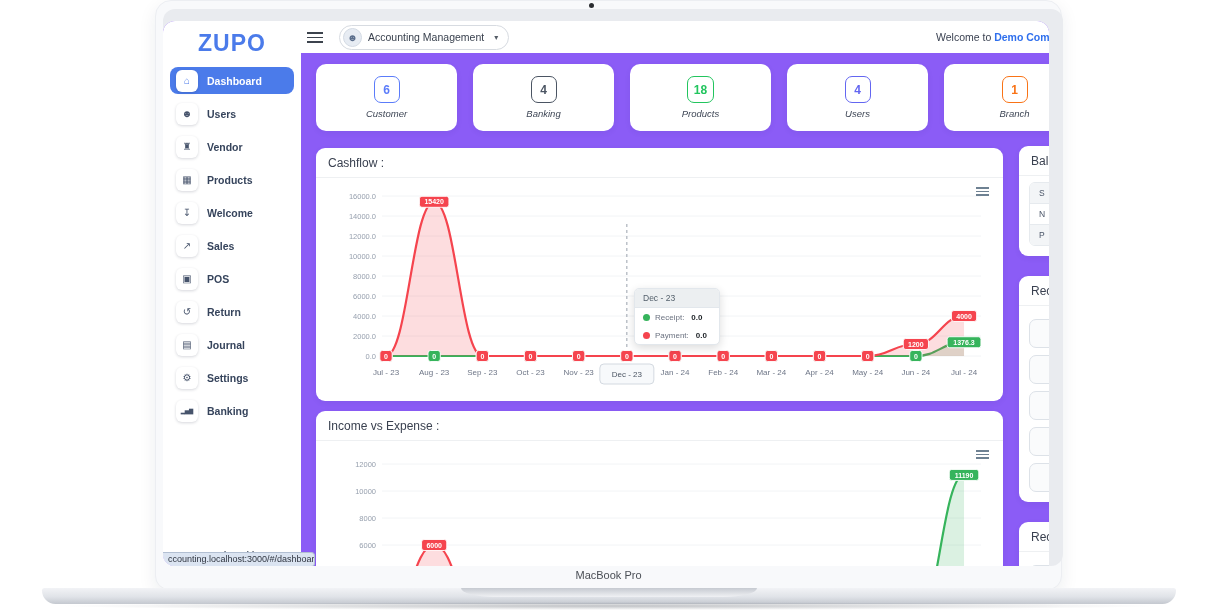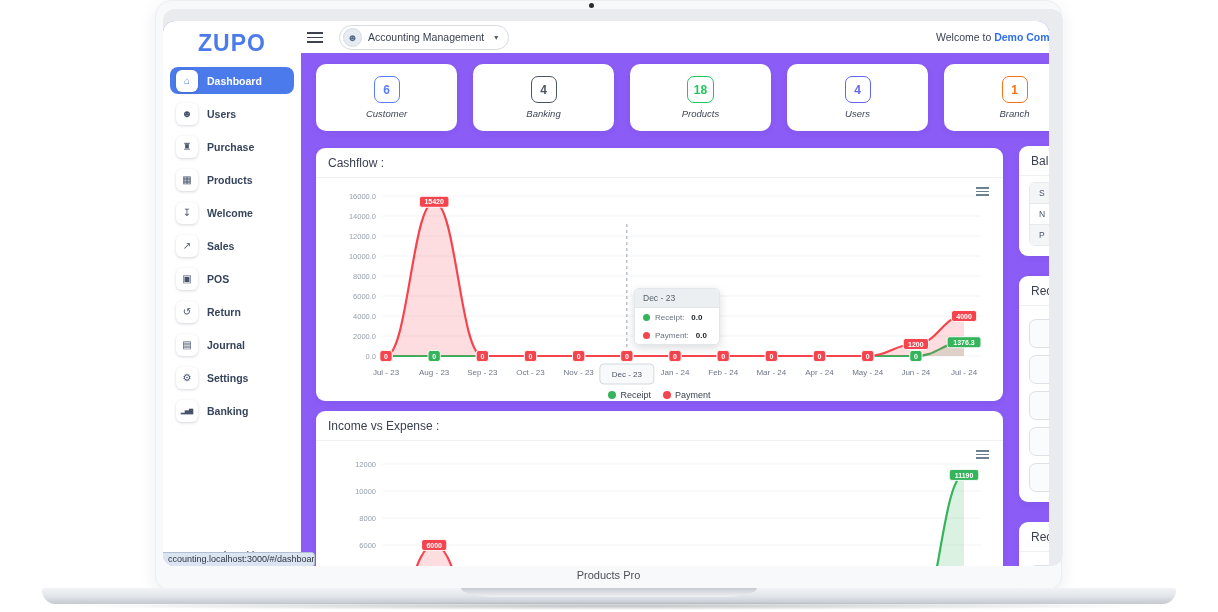--- a/index.html
+++ b/index.html
@@ -123,21 +123,21 @@
               <div class="side-item active">
                 <span class="side-icon">⌂</span>
                 <span class="side-label">Dashboard</span>
               </div>
               <div class="side-item">
                 <span class="side-icon">☻</span>
                 <span class="side-label">Users</span>
               </div>
               <div class="side-item">
                 <span class="side-icon">♜</span>
-                <span class="side-label">Purchase</span>
+                <span class="side-label">Vendor</span>
               </div>
               <div class="side-item">
                 <span class="side-icon">▦</span>
                 <span class="side-label">Products</span>
               </div>
               <div class="side-item">
                 <span class="side-icon">↧</span>
                 <span class="side-label">Welcome</span>
               </div>
               <div class="side-item">
@@ -311,30 +311,20 @@
                         <span class="apex-label">Receipt:</span>
                         <span class="apex-value" style="margin-left: 2px;"> 0.0</span>
                       </div>
                       <div class="apex-row">
                         <span class="apex-dot" style="background: rgb(245, 68, 78);"></span>
                         <span class="apex-label">Payment:</span>
                         <span class="apex-value" style="margin-left: 2px;"> 0.0</span>
                       </div>
                     </div>
                 </div>
-                <div class="chart-legend" id="cashflow-legend">
-                    <div class="legend-item">
-                      <span class="legend-dot" style="background: rgb(54, 180, 92);"></span>
-                      <span>Receipt</span>
-                    </div>
-                    <div class="legend-item">
-                      <span class="legend-dot" style="background: rgb(245, 68, 78);"></span>
-                      <span>Payment</span>
-                    </div>
-                  </div>
               </div>
             </section>
 
             <section class="card chart-card-2">
               <div class="card-header">Income vs Expense :</div>
               <div class="chart-body" id="income-body">
                   <svg width="687" height="200" style="position:absolute;left:0;top:0">
                     <line x1="66" y1="23" x2="665" y2="23" stroke="#f2f4f6" stroke-width="1"></line>
                     <text x="60" y="25.5" text-anchor="end" font-size="7.5" fill="#97a0ae">12000</text>
                     <line x1="66" y1="50" x2="665" y2="50" stroke="#f2f4f6" stroke-width="1"></line>
@@ -434,19 +424,19 @@
                   </div>
                 </div>
               </aside>
           </div>
         </div>
       </div>
 
       <div class="status-tooltip">ccounting.localhost:3000/#/dashboard</div>
     </div>
 
-    <div class="brand-label">Products Pro</div>
+    <div class="brand-label">MacBook Pro</div>
   </div>
 
   <div class="deck">
     <div class="notch"></div>
   </div>
 </div>
 
 </body></html>

